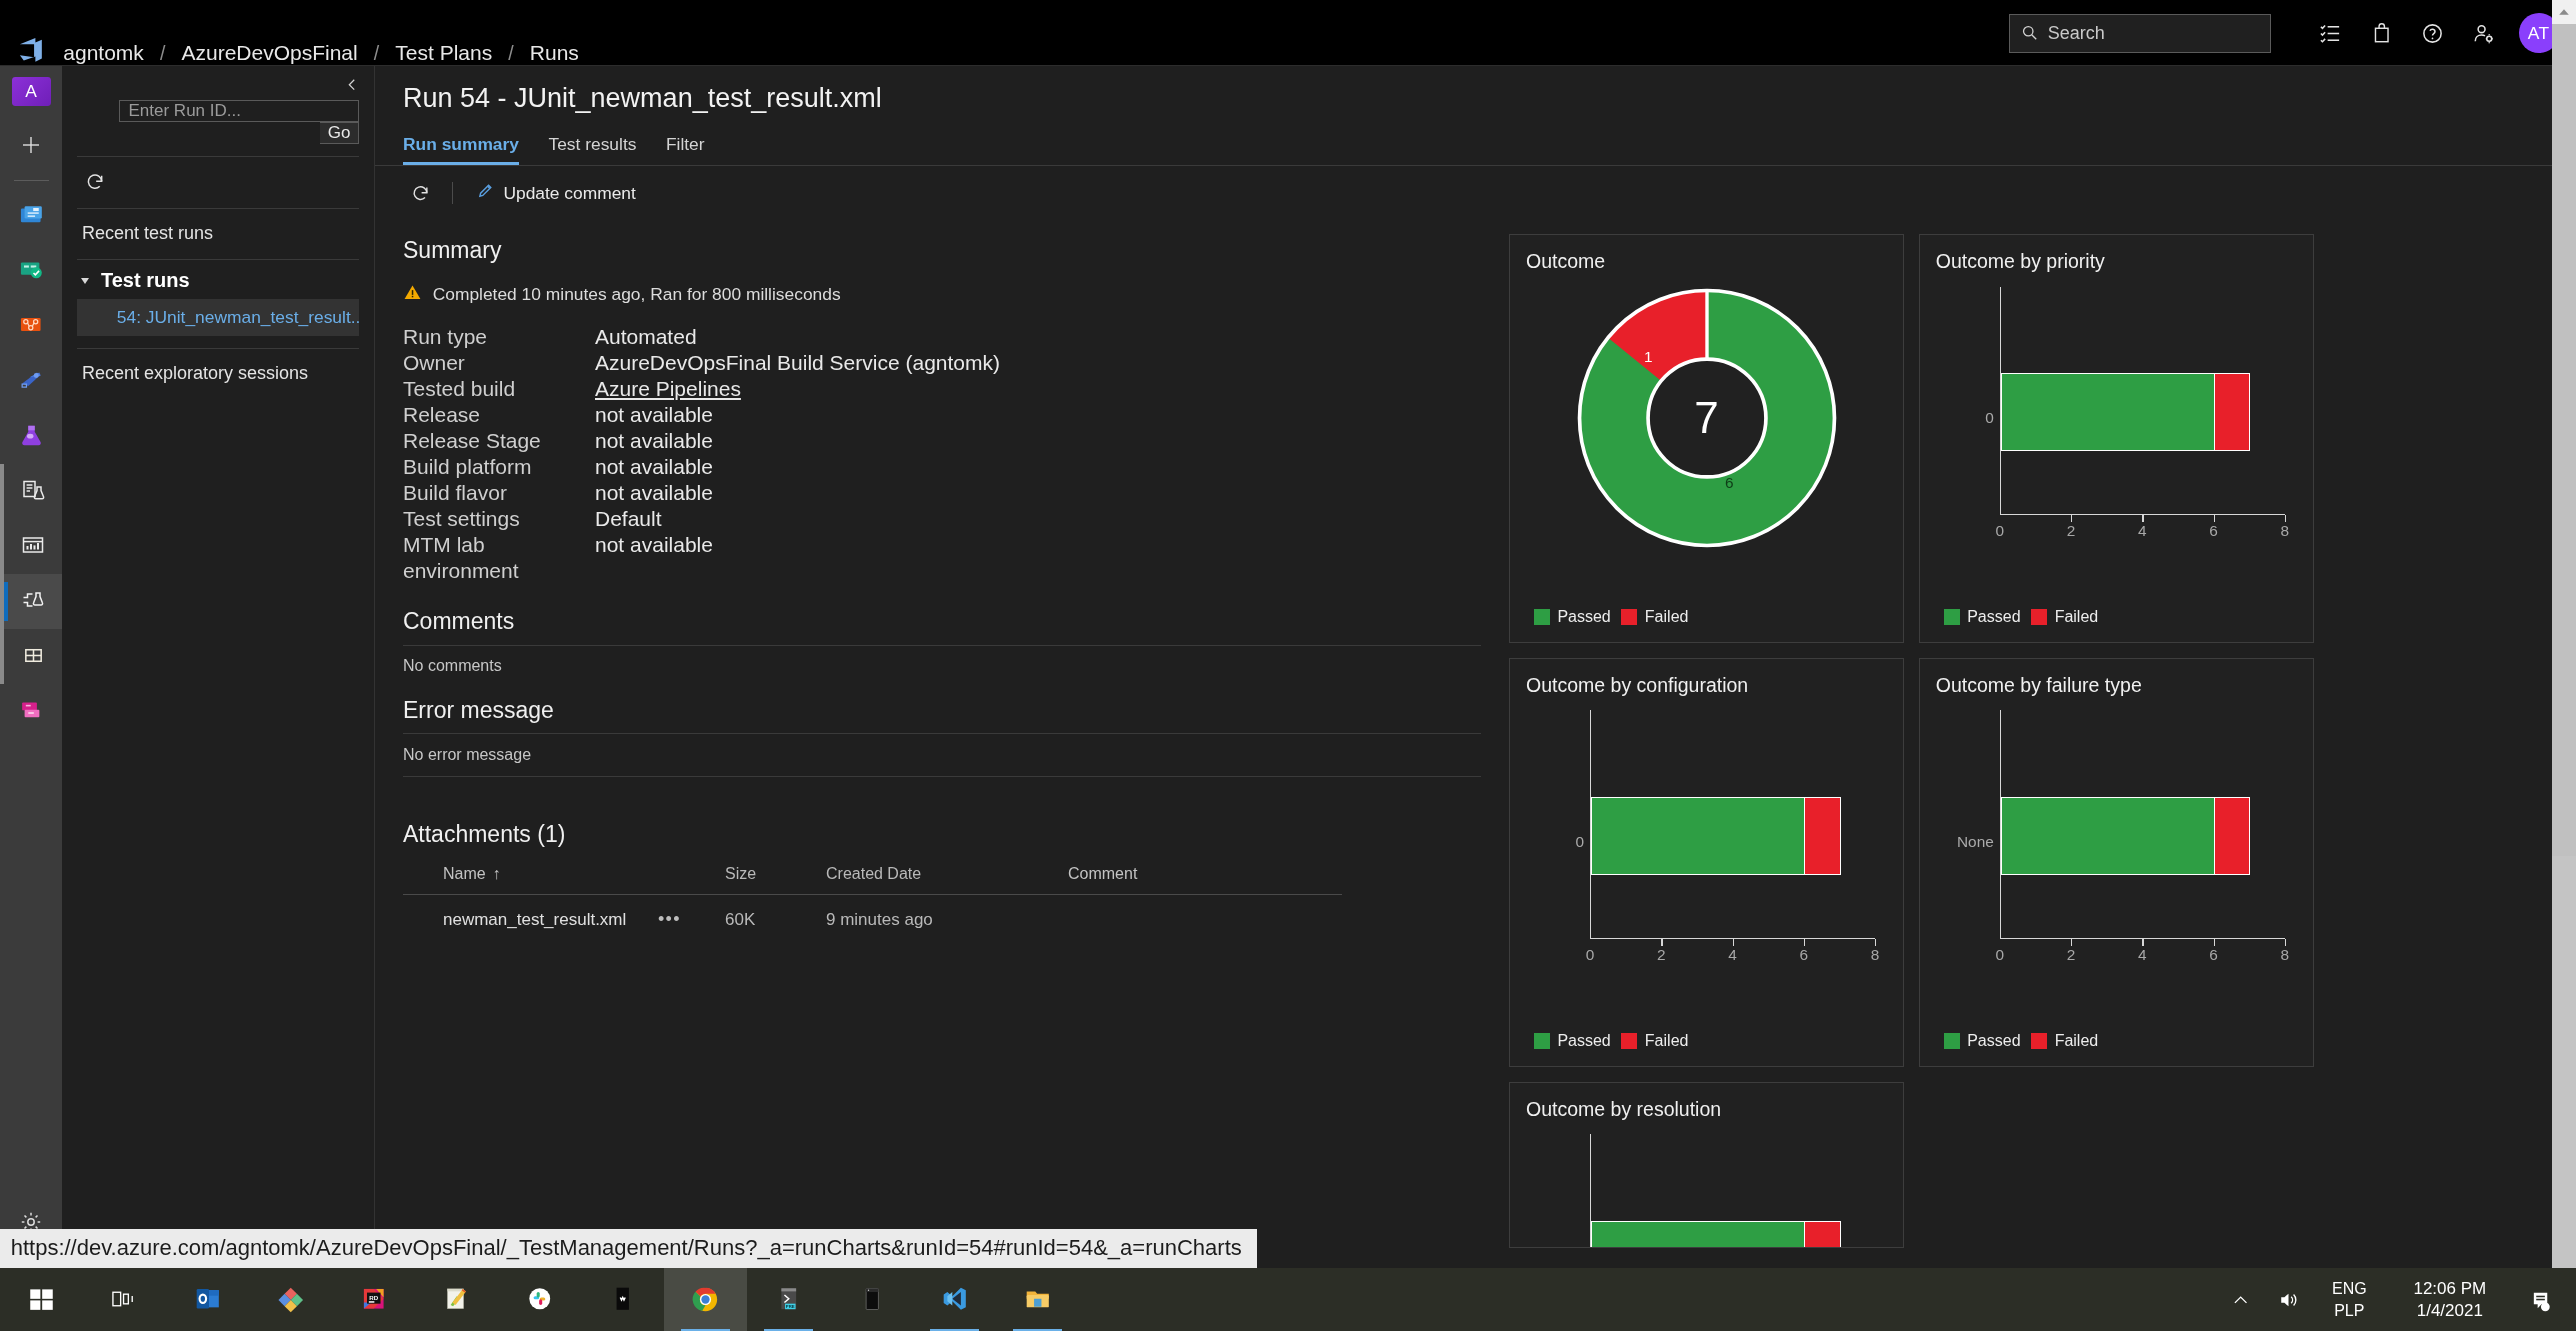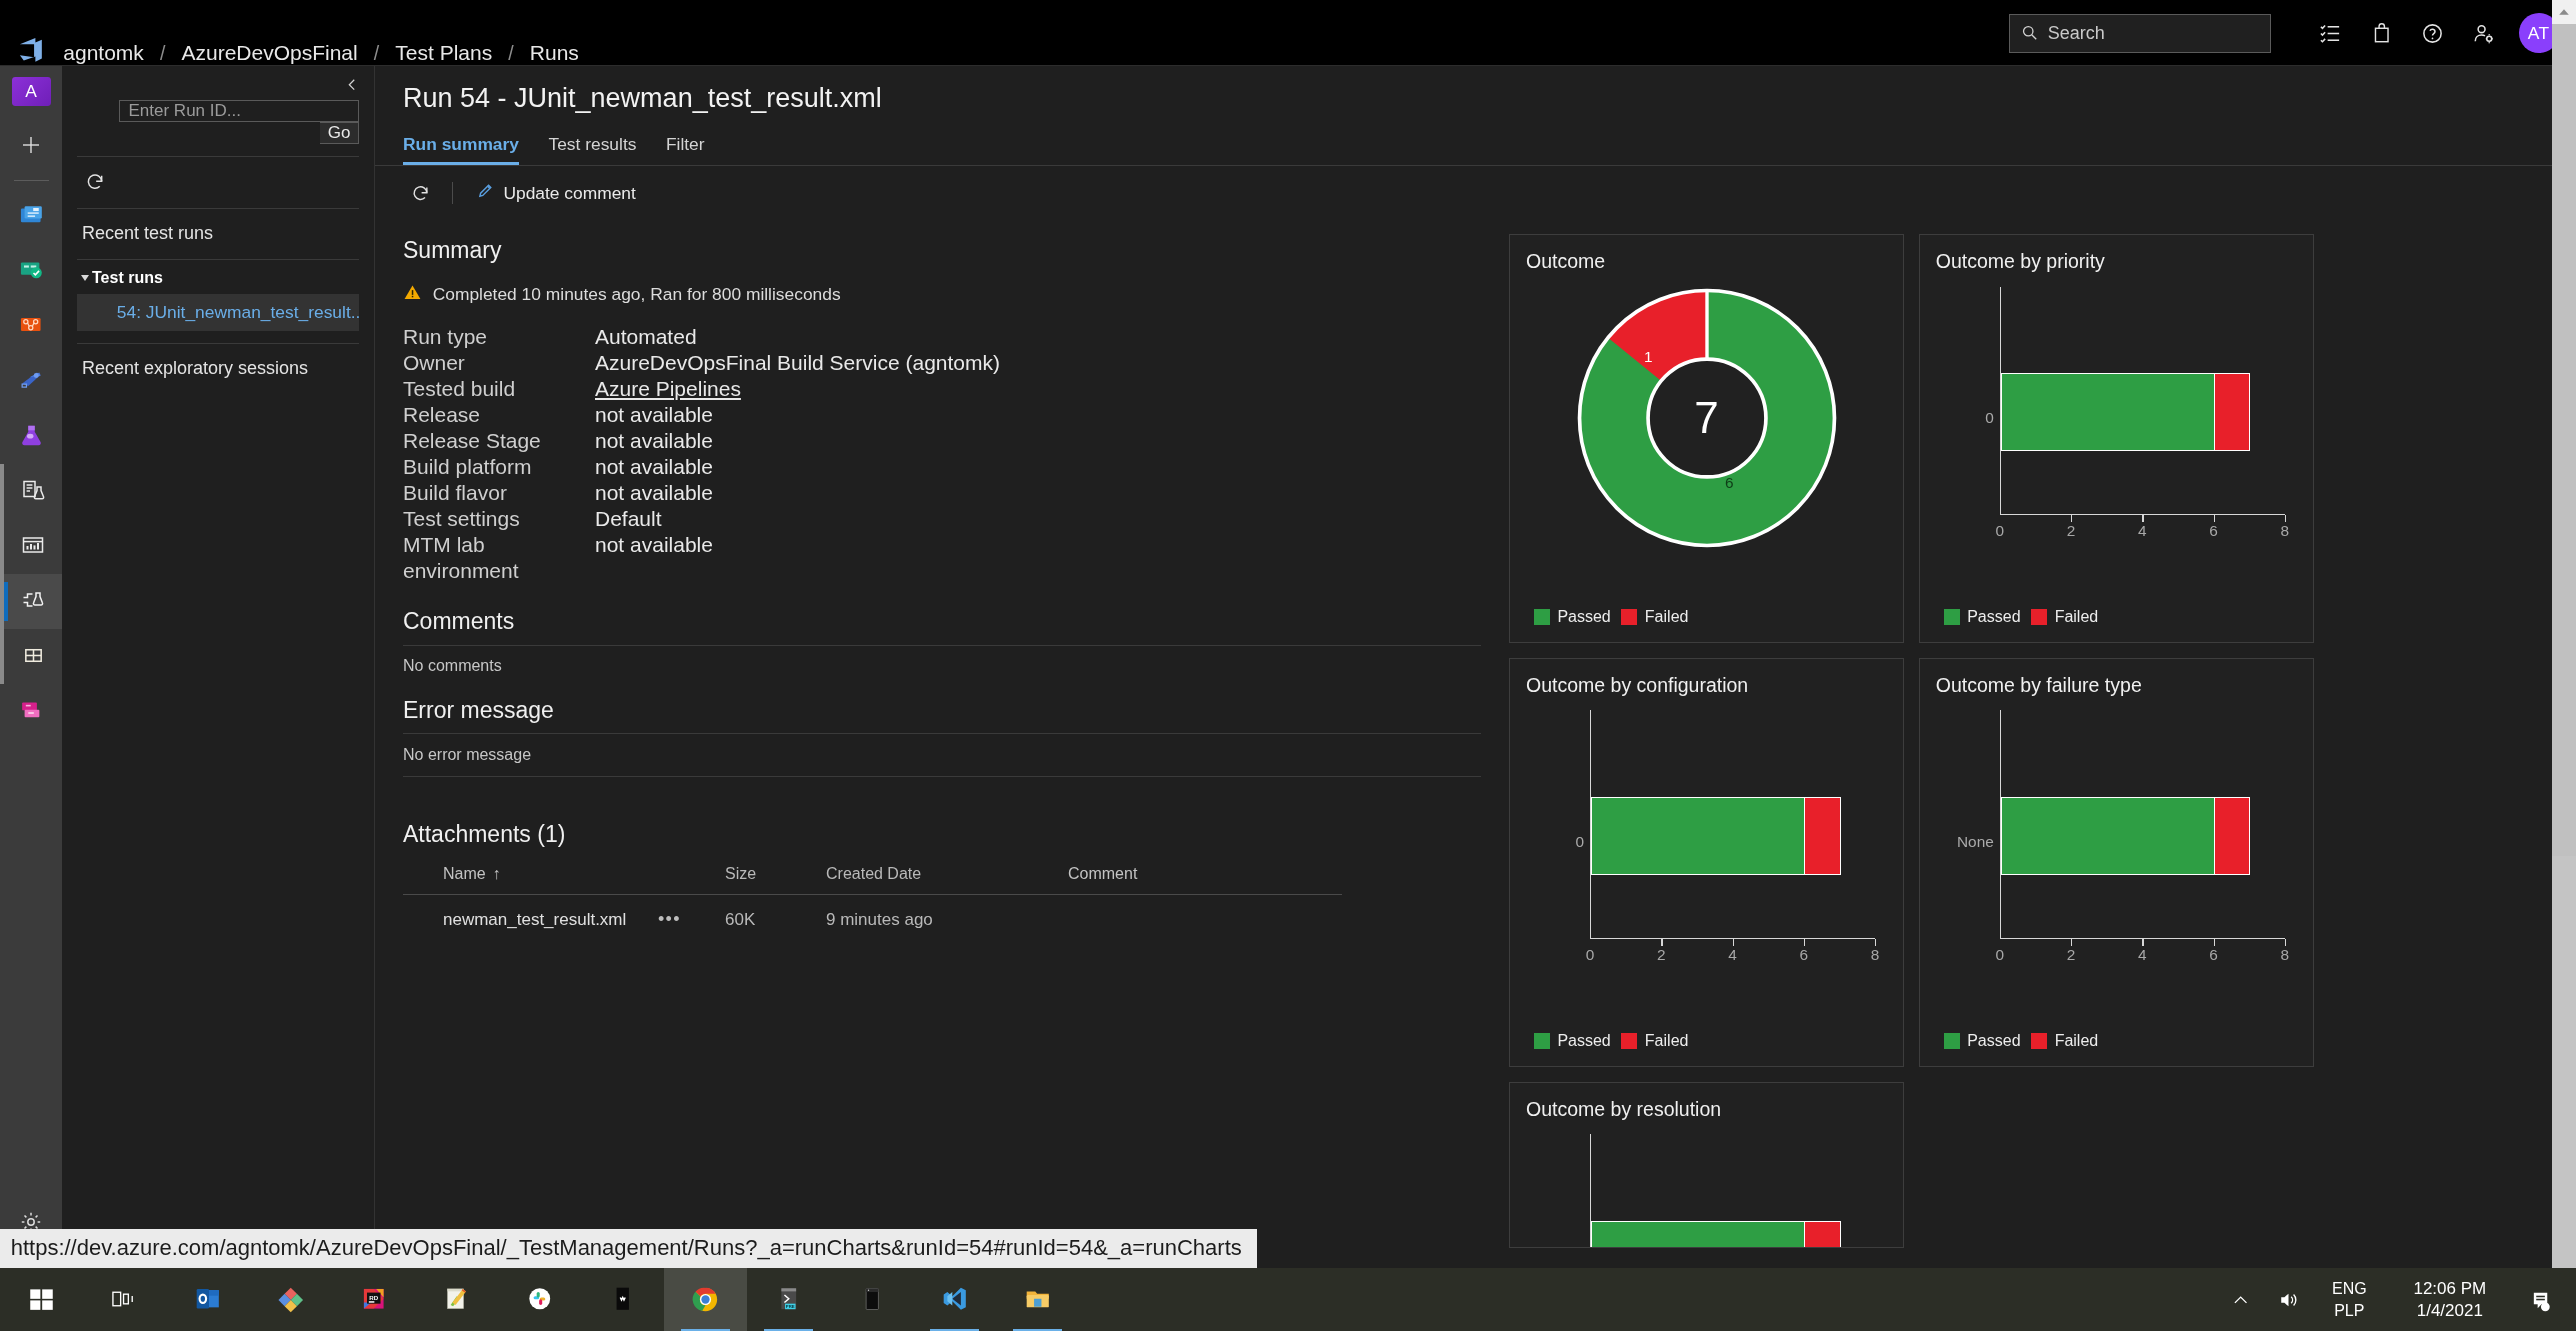--- a/index.html
+++ b/index.html
@@ -114,22 +114,22 @@
   .p2-divider { height: 0.7px; background: #3a3a3a; margin: 12px 14.8px 0; }
   .refresh-row { padding: 9.4px 17.4px 10.7px; }
   .refresh-btn {
     width: 31px; height: 31px; display: flex; align-items: center; justify-content: center;
     cursor: pointer; border-radius: 2px;
   }
   .p2-link {
     padding: 14.8px 20px; font-size: 18px; color: #e4e4e4; cursor: pointer;
   }
   .p2-group-hdr {
-    padding: 9.4px 20px 6.7px; font-size: 16px; color: #ffffff; font-weight: bold;
-    display: flex; align-items: center; gap: 4px; cursor: pointer;
+    padding: 9.4px 20px 6.7px; font-size: 20px; color: #ffffff; font-weight: bold;
+    display: flex; align-items: center; gap: 13px; cursor: pointer;
   }
   .tri { width: 0; height: 0; border-left: 6px solid #d8d8d8; border-top: 4px solid transparent; border-bottom: 4px solid transparent; transform: rotate(90deg); }
   .p2-run-item {
     margin: 0 14.8px; padding: 8px 0 8px 40px; font-size: 17.4px;
     color: #6aaee8; background: #333333; cursor: pointer;
     white-space: nowrap; overflow: hidden;
   }
 
   
   .main { flex: 1; display: flex; flex-direction: column; min-width: 0; background: #1f1f1f; }

